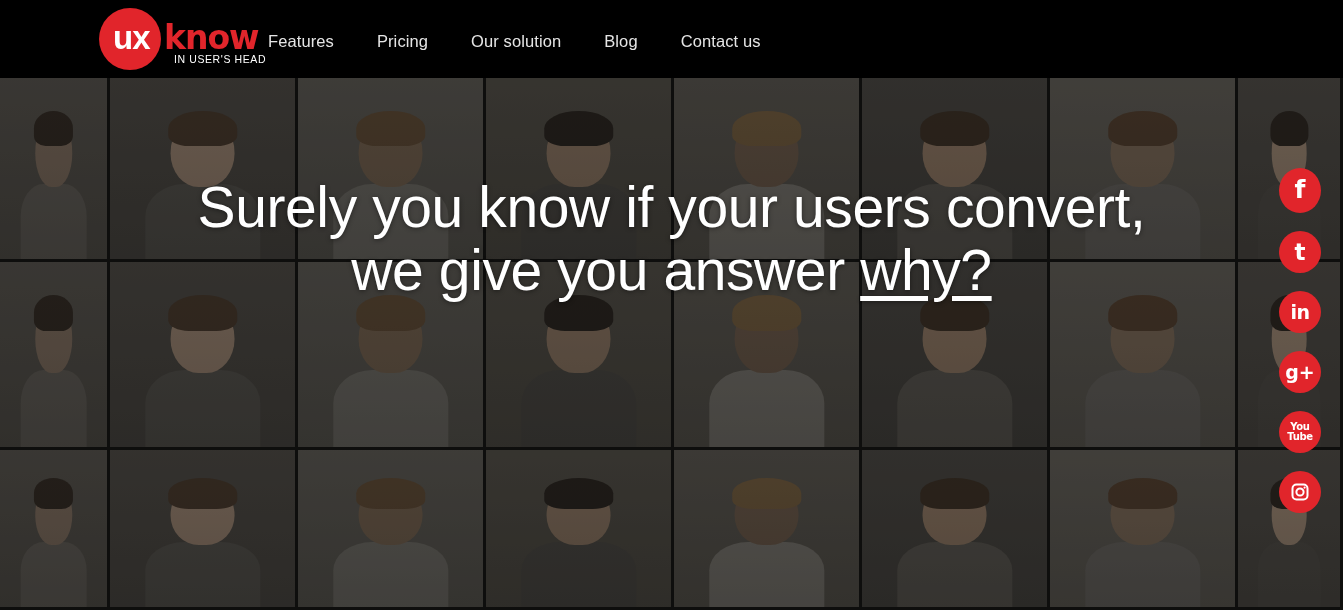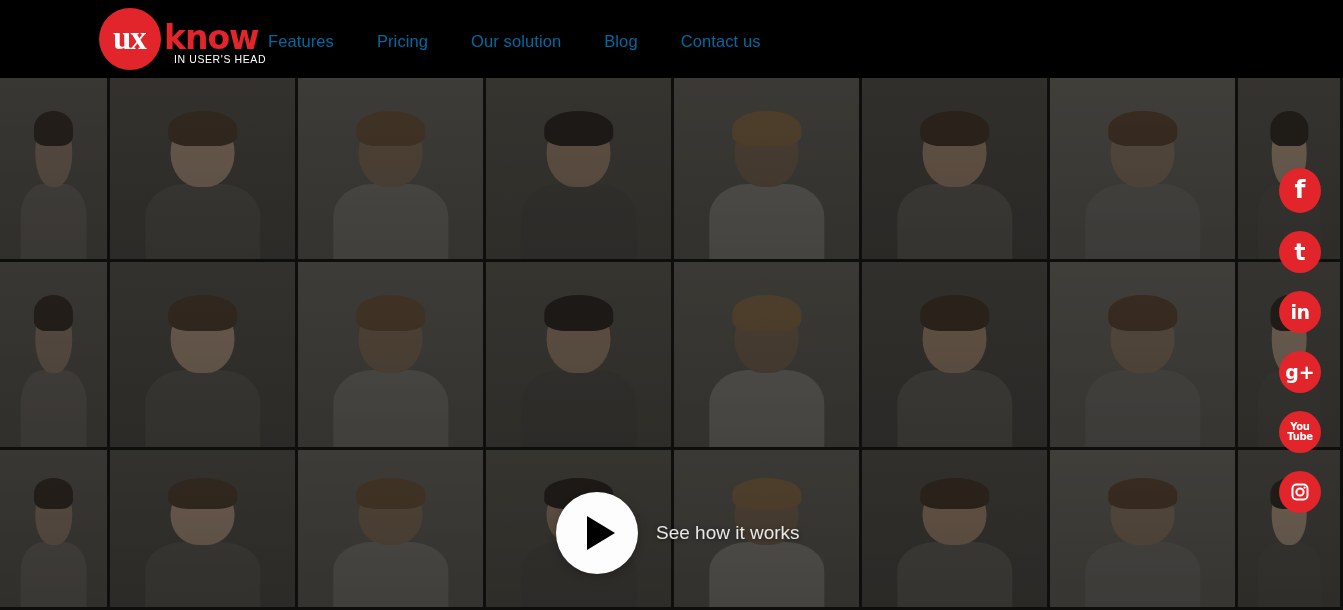--- a/index.html
+++ b/index.html
@@ -46,21 +46,21 @@
   }
   .logo-ux {
     position: absolute;
     left: 14px;
     top: 11px;
     font-size: 33px;
     font-weight: bold;
     color: #ffffff;
     letter-spacing: -1px;
     line-height: 38px;
-    font-family: Liberation Serif, serif;
+    font-family: Liberation Sans, sans-serif;
   }
   .logo-eria {
     position: absolute;
     left: 65px;
     top: 11px;
     font-size: 33px;
     font-weight: bold;
     color: #e1252b;
     letter-spacing: -1px;
     line-height: 38px;
@@ -78,21 +78,21 @@
 
   .nav {
     position: absolute;
     left: 268px;
     top: 28px;
     height: 26px;
     display: flex;
     align-items: center;
   }
   .nav-item {
-    color: #0369a1;
+    color: #e5e5e5;
     font-size: 16.5px;
     margin-right: 43px;
     text-decoration: none;
     white-space: nowrap;
     cursor: pointer;
     letter-spacing: 0.1px;
     text-align: center;
   }
   .nav-item:last-child { margin-right: 0; }
 
@@ -584,28 +584,26 @@
               <div class="fig-head" style="background: rgb(198, 168, 143);"></div>
               <div class="fig-hair" style="background: rgb(36, 28, 22);"></div>
             </div>
           </div>
           <div class="tile-shade"></div>
         </div>
       </div>
     <div class="hero-overlay"></div>
 
     <div class="hero-content">
-
-
-      <div class="video-row">
-        <div class="play-button">
-          <div class="play-triangle"></div>
-        </div>
-        <div class="video-label">See how it works</div>
+      <div class="headline">
+        <div class="headline-line1">Surely you know if your users convert,</div>
+        <div class="headline-line2"><span>we give you answer </span><span class="why">why?</span></div>
       </div>
+
+
 
     </div>
 
     <div class="social-bar" id="socialBar">
         <div class="social-icon si-fb">
           <span>f</span>
         </div>
         <div class="social-icon si-tw">
           <span>t</span>
         </div>

